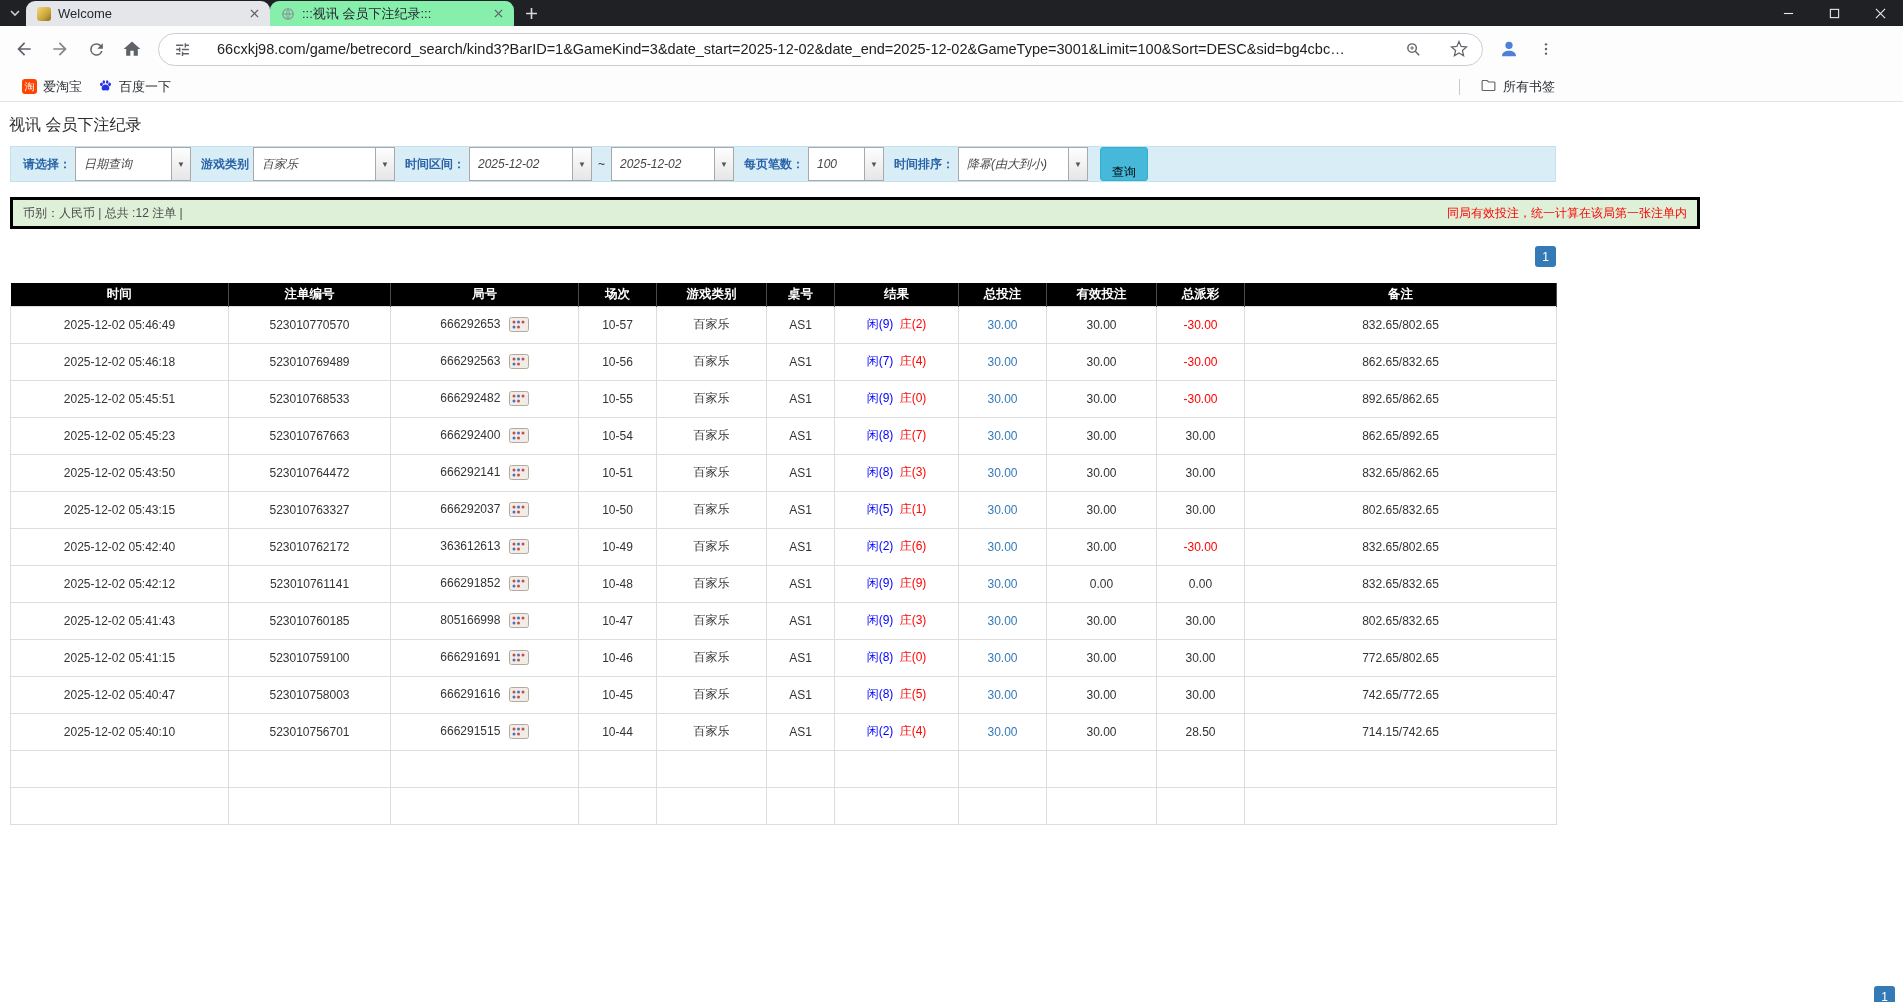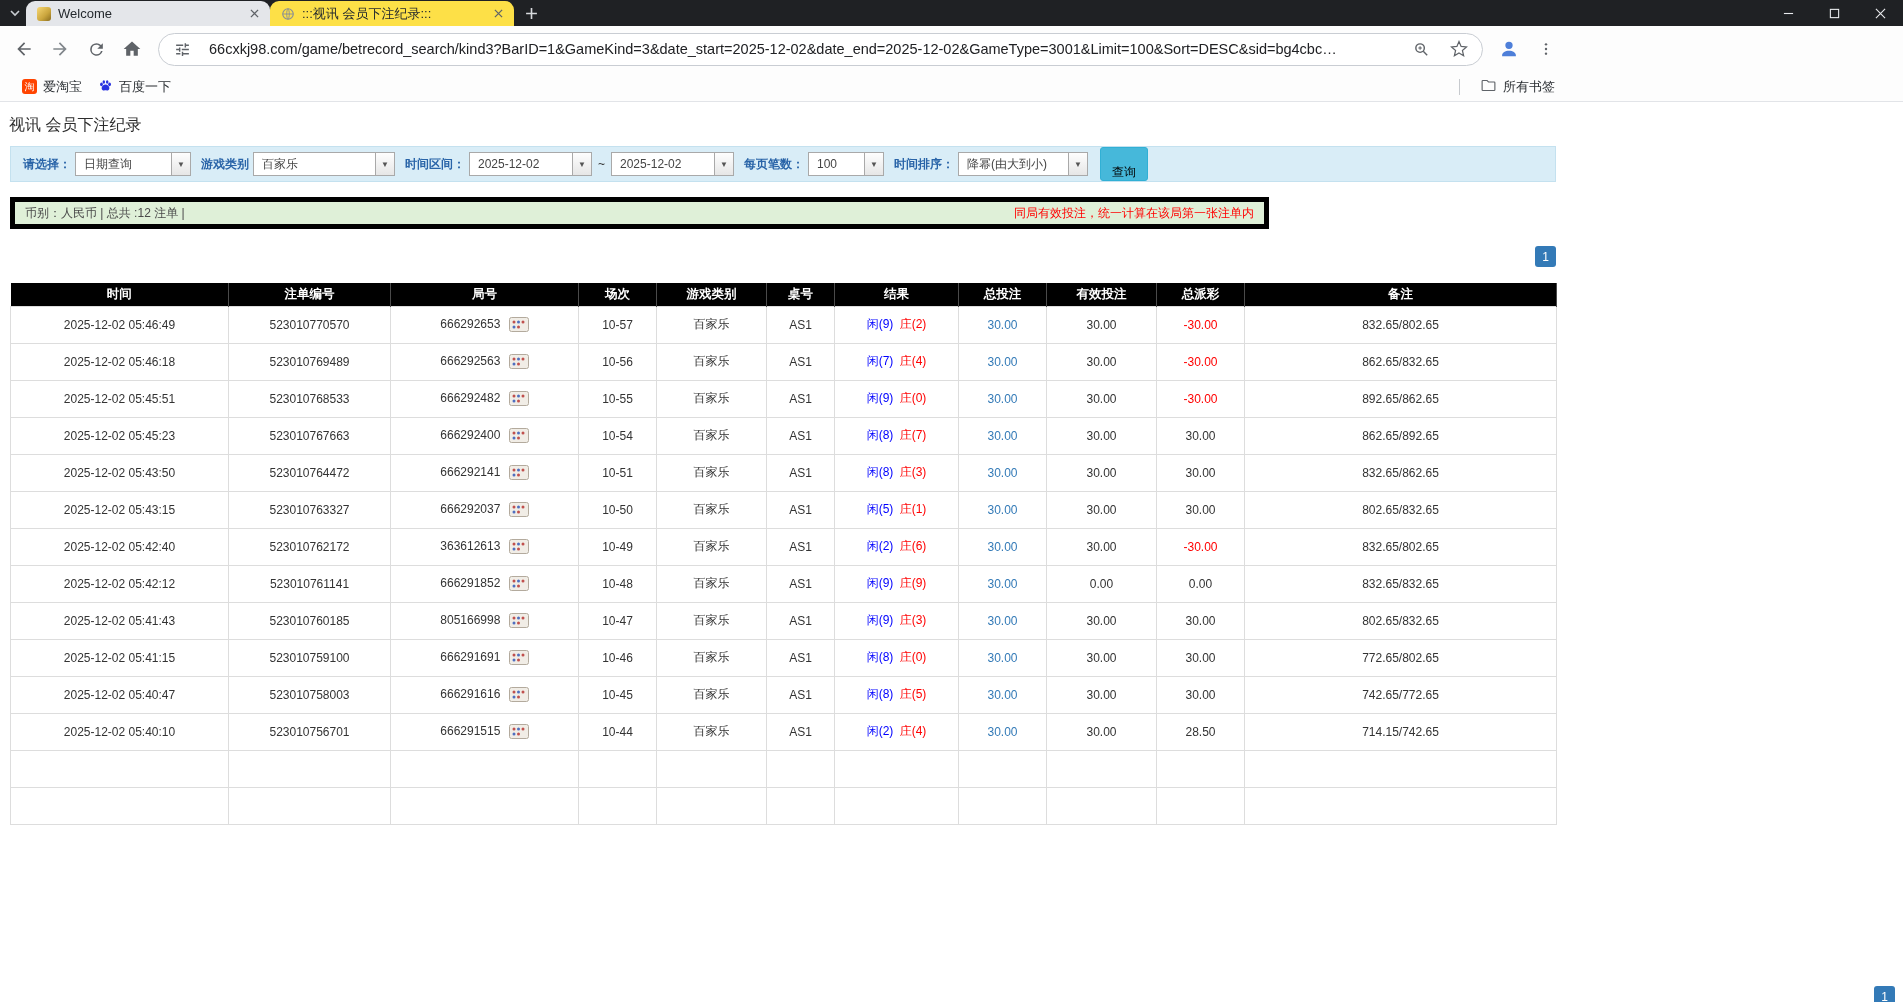--- a/index.html
+++ b/index.html
@@ -6,61 +6,61 @@
   html,body { width:1903px; height:1002px; overflow:hidden; background:#fff;
     font-family:"Liberation Sans","DejaVu Sans",sans-serif; }
   body { position:relative; }
 
   
   .tabstrip { height:26px; background:#1f2124; display:flex; align-items:flex-end; padding-left:4px; }
   .tab-search { width:22px; height:22px; display:flex; align-items:center; justify-content:center; margin-bottom:2px; }
   .tab { width:244px; height:25px; display:flex; align-items:center; gap:7px; padding:0 8px 0 10px;
          border-radius:9px 9px 0 0; font-size:13px; color:#24292e; }
   .tab.inactive { background:#e4e6ea; }
-  .tab.active { background:#fde047; }
+  .tab.active { background:#86efac; }
   .tab-title { flex:1; white-space:nowrap; overflow:hidden; text-overflow:ellipsis; }
   .tab-close { width:16px; height:16px; border-radius:8px; display:flex; align-items:center; justify-content:center; }
   .favicon { width:15px; height:15px; flex:none; display:flex; align-items:center; justify-content:center; }
   .fav-gold { width:14px; height:14px; border-radius:3px; background:linear-gradient(135deg,#f7d774,#caa53d 60%,#8a6d1f); }
   .newtab { width:26px; height:24px; display:flex; align-items:center; justify-content:center; margin-left:4px; margin-bottom:1px; }
   .win-controls { margin-left:auto; display:flex; height:26px; align-self:flex-start; }
   .win-btn { width:46px; height:26px; display:flex; align-items:center; justify-content:center; }
 
   .toolbar { height:46px; background:#fdfdfd; display:flex; align-items:center; padding:0 8px; gap:4px; }
   .nav-btn { width:32px; height:32px; border-radius:16px; display:flex; align-items:center; justify-content:center; flex:none; }
   .omnibox { width:1325px; height:33px; margin-left:6px; background:#fff; border:1px solid #c9cdd3;
-             border-radius:17px; display:flex; align-items:center; padding:0 12px; gap:16px; flex:none; }
+             border-radius:17px; display:flex; align-items:center; padding:0 12px; gap:24px; flex:none; }
   .url-text { flex:1; font-size:14.5px; color:#202124; white-space:nowrap; overflow:hidden; }
   .omni-icon { width:22px; height:22px; display:flex; align-items:center; justify-content:center; flex:none; }
   .avatar { width:28px; height:28px; border-radius:14px; display:flex; align-items:center; justify-content:center; margin-left:8px; }
   .kebab { width:26px; height:26px; display:flex; align-items:center; justify-content:center; margin-left:6px; }
 
   .bookmarks { height:30px; background:#fdfdfd; border-bottom:1px solid #e2e4e8; display:flex; align-items:center; padding:0 14px; font-size:13px; color:#2b2f33; }
   .bm-item { display:flex; align-items:center; gap:6px; padding:2px 8px; border-radius:6px; }
   .bm-fav-taobao { width:15px; height:15px; background:#ff4400; border-radius:3px; color:#fff; font-size:10px; display:flex; align-items:center; justify-content:center; }
   .bm-right { margin-left:auto; margin-right:326px; display:flex; align-items:center; gap:8px; }
   .bm-sep { width:1px; height:16px; background:#c7cace; margin-right:4px; }
 
   
   .page-title { margin:13px 0 10px 9px; font-size:16px; color:#2d2d2d; }
 
   .filter-bar { width:1546px; margin-left:10px; height:36px; background:#d9edf7; border:1px solid #c4e1ef;
                 display:flex; align-items:center; padding:0 12px; font-size:12px; }
   .f-label { color:#2964a8; font-weight:bold; margin:0 4px 0 10px; white-space:nowrap; }
   .f-label.first { margin-left:0; }
-  .combo { display:inline-flex; height:24px; }
+  .combo { display:inline-flex; height:34px;font-style:italic; }
   .combo-text { background:#fff; border:1px solid #a9a9a9; border-right:none; padding:0 8px; font-size:12px;
                 color:#444; display:flex; align-items:center; white-space:nowrap; }
   .combo-btn { width:20px; background:linear-gradient(#fefefe,#e6e6e6); border:1px solid #a9a9a9;
                display:flex; align-items:center; justify-content:center; color:#555; font-size:8px; }
   .tilde { margin:0 6px; color:#333; }
   .btn-search { margin-left:12px; height:24px; padding:16px 11px; background:#46b8da; border:1px solid #31b0d5;
                 border-radius:3px; color:#000000; font-size:12px; cursor:pointer; }
 
-  .summary-bar { width:1259px; margin:15px 0 12px 10px; height:32px; background:#dff0d8; border:5px solid #000000;
+  .summary-bar { width:1690px; margin:15px 0 12px 10px; height:32px; background:#dff0d8; border:3px solid #000000;
                  display:flex; align-items:center; justify-content:space-between; padding:0 10px; font-size:12px; }
   .summary-left { color:#4a4a4a; }
   .summary-right { color:#ff0000; }
 
   .pagination-row { width:1546px; margin:17px 0 9px 10px; display:flex; justify-content:flex-end; }
   .page-btn { min-width:21px; height:21px; background:#337ab7; border-radius:3px; color:#fff; font-size:12px;
               display:flex; align-items:center; justify-content:center; }
 
   table.bets { width:1546px; margin-left:10px; border-collapse:collapse; table-layout:fixed; font-size:12px; color:#333;margin-top:16px; }
   table.bets thead th { background:#000; color:#fff; font-weight:bold; font-size:12.5px; height:23px;

